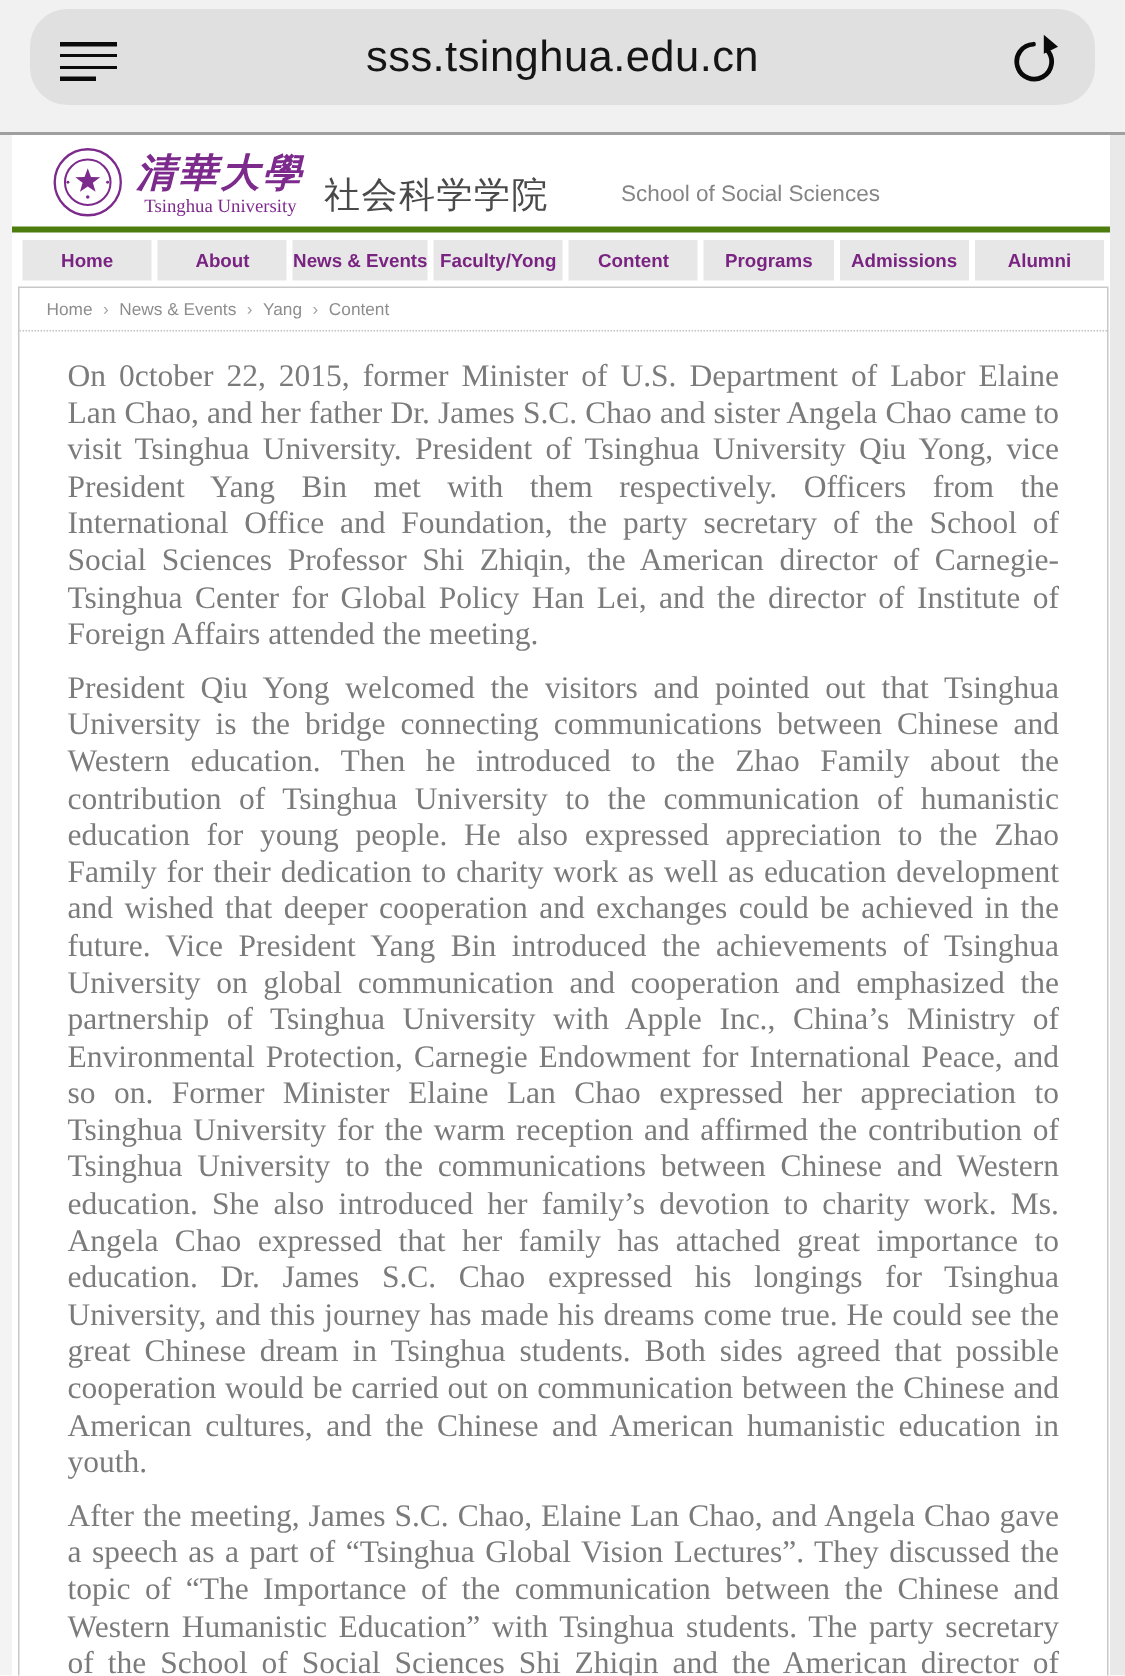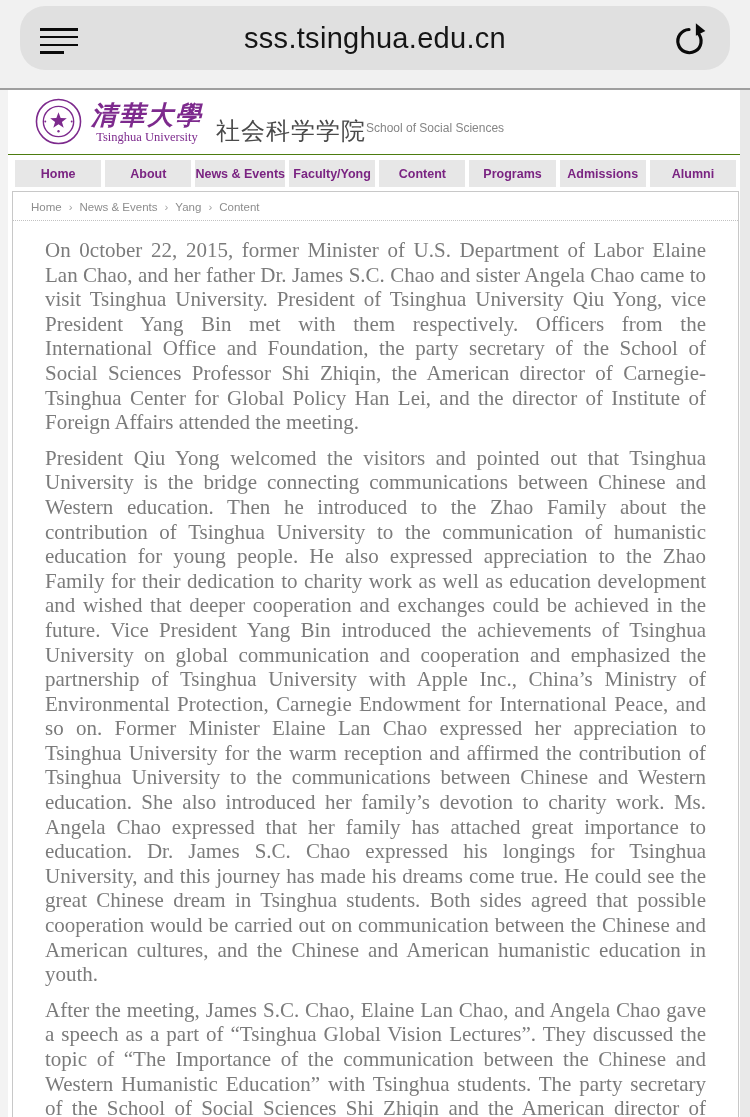--- a/index.html
+++ b/index.html
@@ -63,21 +63,21 @@
   .strip-right {
     position: absolute; right: 0; top: 0; bottom: 0;
     width: 10px; background: #e9e9e9; z-index: 6;
   }
   .page-inner { position: absolute; left: 8px; right: 0; top: 0; }
 
   
   .site-header {
     height: 65px;
     background: #ffffff;
-    border-bottom: 1px solid #4d7c0f;
+    border-bottom: 4px solid #4d7c0f;
     position: relative;
   }
   .logo-block {
     position: absolute; left: 27px; top: 8px;
     display: flex; align-items: flex-end; gap: 9px;
     cursor: pointer;
   }
   .seal { width: 47px; height: 47px; }
   .logo-words { display: flex; flex-direction: column; align-items: center; }
   .logo-script {
@@ -87,21 +87,21 @@
     color: #7d2a8d; letter-spacing: 2px;
     white-space: nowrap;
   }
   .logo-en {
     font-family: "Liberation Serif", serif;
     font-weight: normal; font-size: 12.5px;
     color: #7d2a8d; white-space: nowrap;
   }
   .school-block { display: flex; flex-direction: row; margin-left: 4px; padding-bottom: 1px; }
   .school-cn { font-size: 24px; color: #4a4a4a; letter-spacing: 1px; line-height: 26px; white-space: nowrap; }
-  .school-en { font-size: 12px; color: #858585; margin-top: 3px; white-space: nowrap; }
+  .school-en { font-size: 15px; color: #858585; margin-top: 3px; white-space: nowrap; margin-left: 48px; }
 
   .header-links {
     position: absolute; right: 0; bottom: 10px;
     display: flex; align-items: center; gap: 12px;
     font-size: 12px; color: #444;
   }
   .header-link { cursor: pointer; white-space: nowrap; }
   .search-label { color: #333; }
   .search-box {
     width: 104px; height: 22px;

